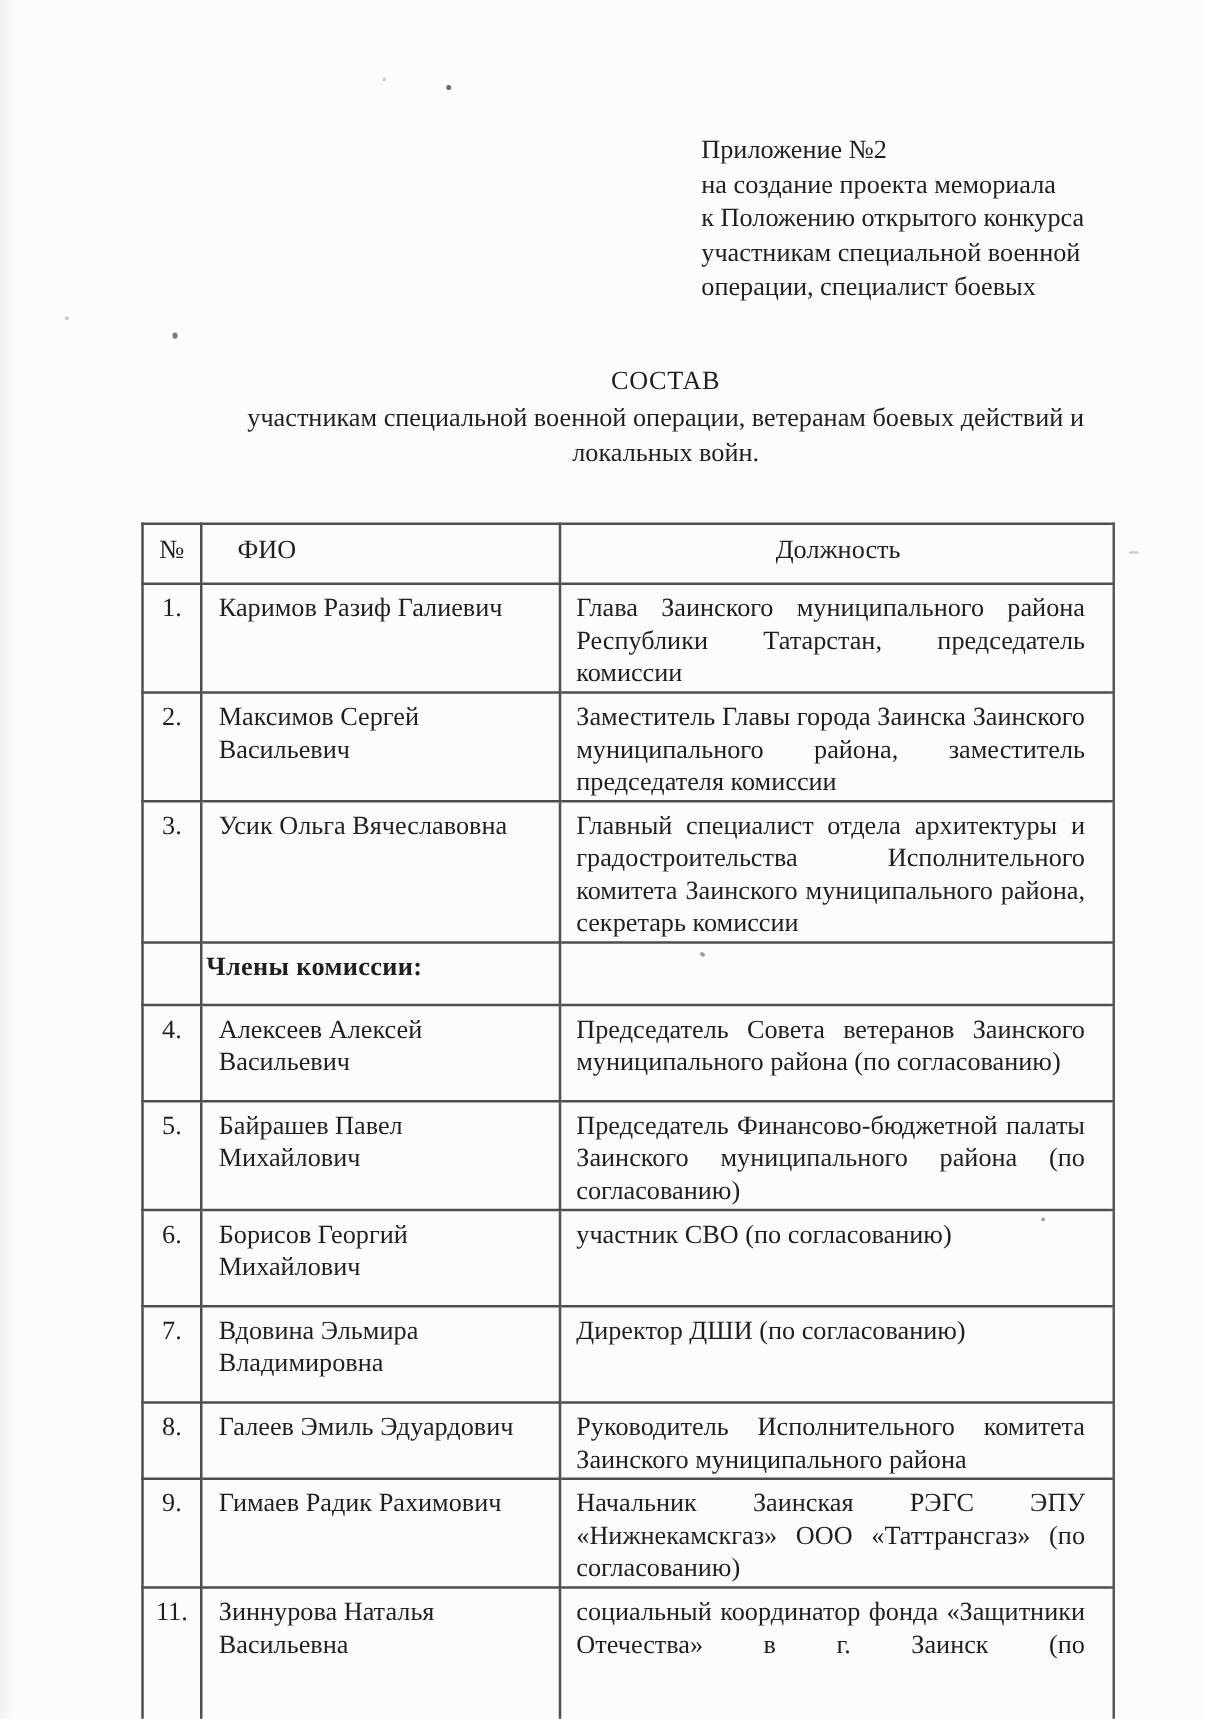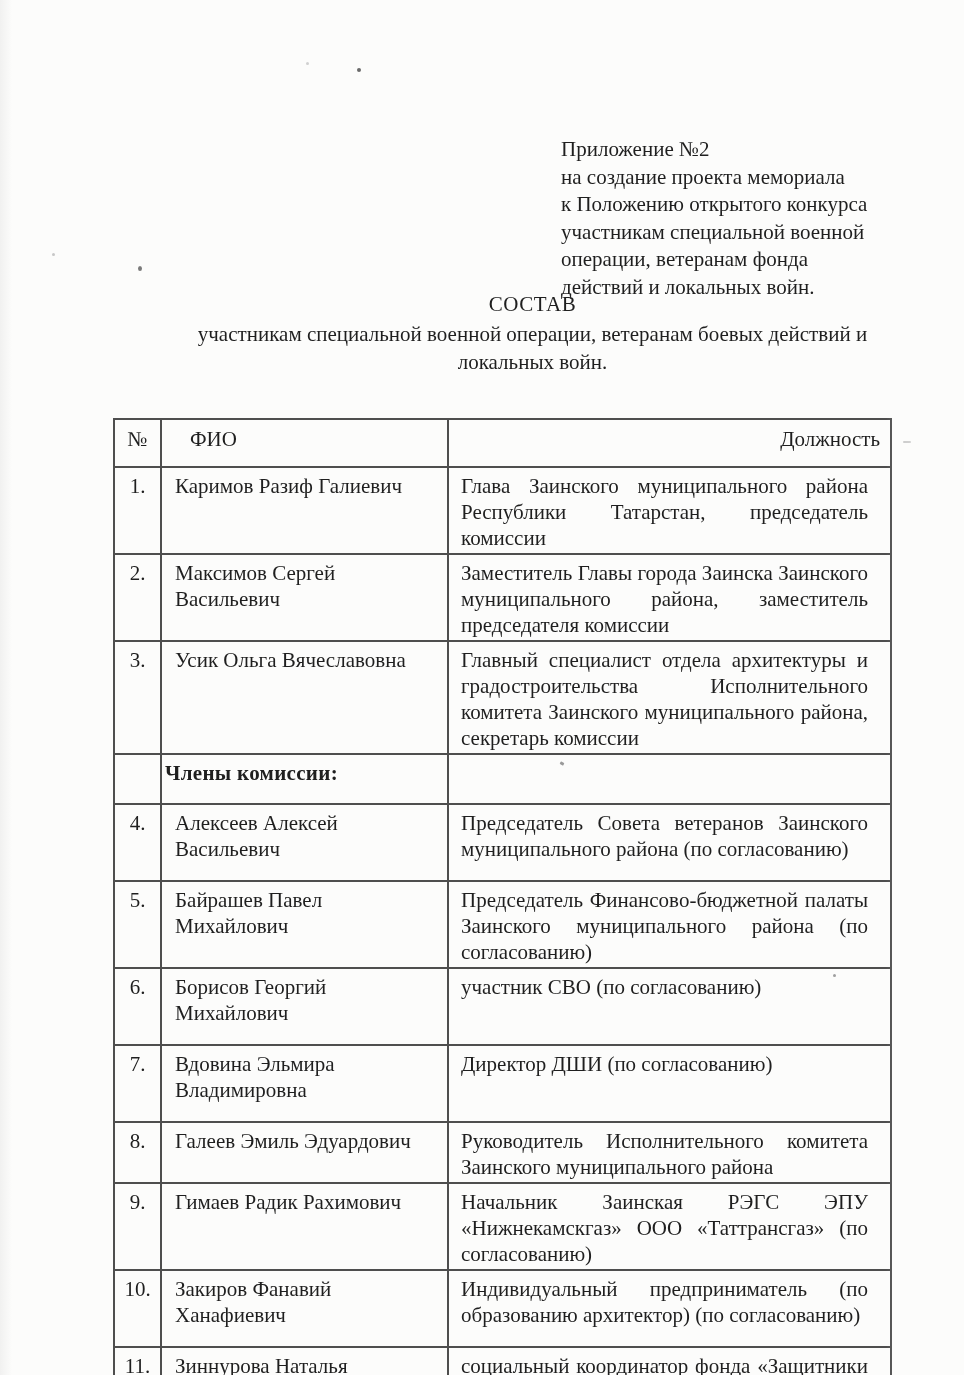--- a/index.html
+++ b/index.html
@@ -9,21 +9,21 @@
     overflow:hidden;
     position:relative;
     font-family:"Liberation Serif","DejaVu Serif",serif;
     color:#1f1f1f;
   }
   .page{position:absolute;inset:0;}
 
   
   .header-block{
     position:absolute;left:561px;top:106px;width:370px;
-    font-size:21px;line-height:27.5px;margin-top:30px;
+    font-size:21px;line-height:27.5px;
   }
 
   
   .title-block{
     position:absolute;left:115px;top:290px;width:835px;
     text-align:center;font-size:21px;line-height:28px;
   }
   .title-heading{letter-spacing:0.5px;margin-bottom:2px;}
 
   
@@ -33,21 +33,21 @@
     font-size:21px;line-height:26px;
   }
   table.commission th, table.commission td{
     border:2px solid #4e4e4e;
     vertical-align:top;
     font-weight:normal;
     overflow:hidden;
   }
   th.h-num{text-align:center;padding:6px 2px 14px 2px;}
   th.h-name{text-align:left;padding:6px 8px 14px 28px;}
-  th.h-pos{text-align:right;padding:6px 10px 14px 12px;}
+  th.h-pos{text-align:center;padding:6px 10px 14px 12px;}
   td.c-num{text-align:center;padding:5px 2px 2px 2px;}
   td.c-name{padding:5px 24px 18px 13px;}
   td.c-pos{padding:5px 22px 2px 12px;text-align:justify;font-family:Liberation Serif, serif;}
   tr.section-row td{padding-bottom:17px;}
   tr.section-row td.c-name{font-weight:bold;padding-left:3px;letter-spacing:0.3px;}
   tr.cut-row td{padding-bottom:70px;}
   tr.cut-row td.c-pos{text-align-last:justify;}
 
   
   .speck{position:absolute;border-radius:50%;pointer-events:none;}
@@ -65,22 +65,21 @@
 </head>
 <body>
 
 <div class="page">
 
   <div class="header-block">
     <div>Приложение №2</div>
     <div>на создание проекта мемориала</div>
     <div>к Положению открытого конкурса</div>
     <div>участникам специальной военной</div>
-    <div>операции, ветеранам фонда</div>
-    <div>действий и локальных войн.</div>
+    <div>операции, специалист боевых</div>
   </div>
 
   <div class="title-block">
     <div class="title-heading">СОСТАВ</div>
     <div>участникам специальной военной операции, ветеранам боевых действий и</div>
     <div>локальных войн.</div>
   </div>
 
   <table class="commission">
     <colgroup>
@@ -139,25 +138,20 @@
         <tr>
       <td class="c-num">8.</td>
       <td class="c-name">Галеев Эмиль Эдуардович</td>
       <td class="c-pos">Руководитель Исполнительного комитета Заинского муниципального района</td>
     </tr>
         <tr>
       <td class="c-num">9.</td>
       <td class="c-name">Гимаев Радик Рахимович</td>
       <td class="c-pos">Начальник Заинская РЭГС ЭПУ «Нижнекамскгаз» ООО «Таттрансгаз» (по согласованию)</td>
     </tr>
-        <tr>
-      <td class="c-num">10.</td>
-      <td class="c-name">Закиров Фанавий Ханафиевич</td>
-      <td class="c-pos">Индивидуальный предприниматель (по образованию архитектор) (по согласованию)</td>
-    </tr>
         <tr class="cut-row">
       <td class="c-num">11.</td>
       <td class="c-name">Зиннурова Наталья Васильевна</td>
       <td class="c-pos">социальный координатор фонда «Защитники Отечества» в г. Заинск (по</td>
     </tr>
       </tbody>
   </table>
 
   <div class="speck" style="left:357px;top:68px;width:4px;height:4px;background:#6a6a6a;"></div>
   <div class="speck" style="left:138px;top:266px;width:4px;height:5px;background:#7a7a7a;"></div>

